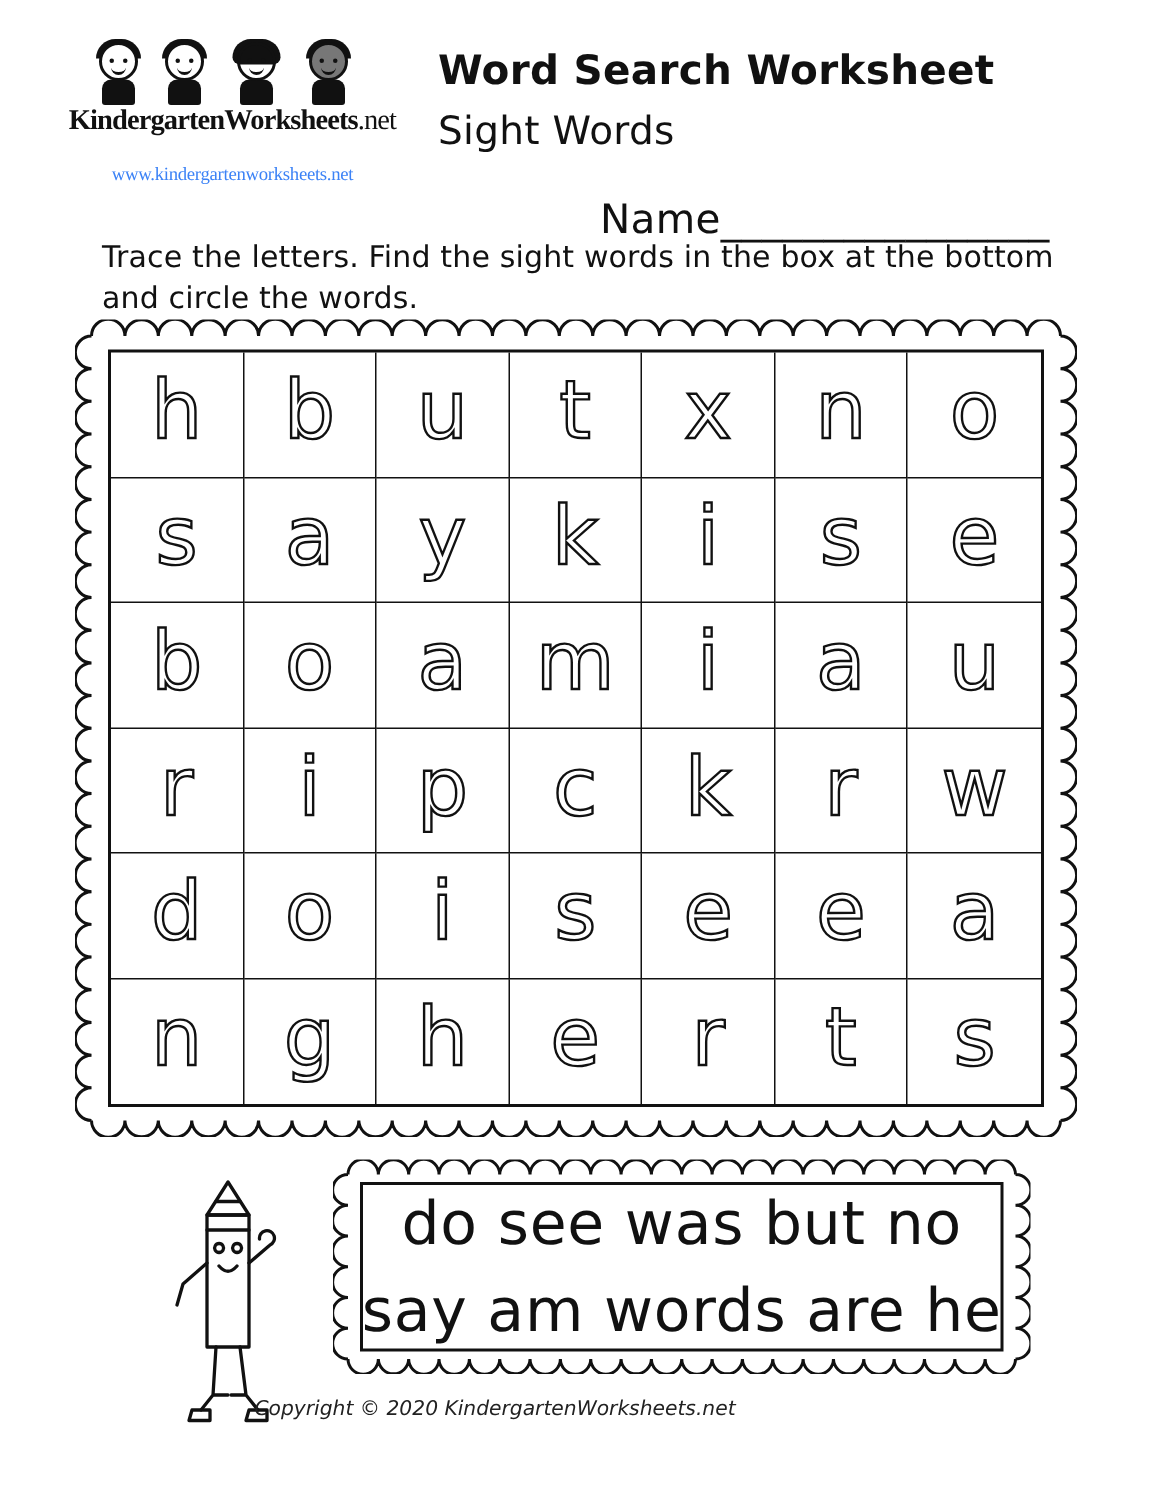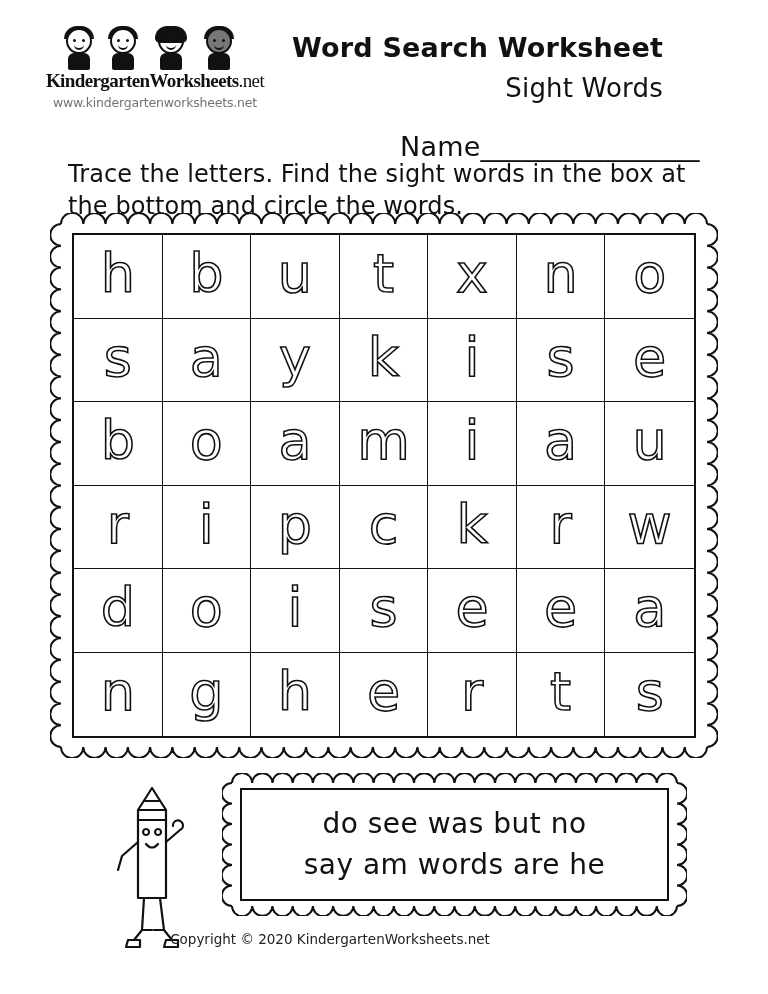--- a/index.html
+++ b/index.html
@@ -103,31 +103,31 @@
   .logo-word {
     font-family: Liberation Serif, serif;
     font-weight: bold;
     font-size: 19px;
     letter-spacing: -0.6px;
     white-space: nowrap;
     line-height: 1.05;
   }
   .logo-word .lite { font-weight: normal; }
   .logo-url {
-    margin-top: 4px;
+    margin-top: 18px;
     font-size: 12.5px;
-    color: #737373;
+    color: #3b82f6;
     letter-spacing: -0.2px;
+    font-family: Liberation Serif, serif;
   }
 
   .title-block {
     position: absolute;
     left: 292px;
     top: 14px;
-    text-align: right;
   }
   .title {
     font-family: "DejaVu Sans", sans-serif;
     font-size: 27px;
     font-weight: bold;
     letter-spacing: 0.2px;
   }
   .subtitle {
     margin-top: 10px;
     font-size: 26px;
@@ -140,21 +140,21 @@
     font-size: 27px;
     letter-spacing: 0.2px;
     white-space: nowrap;
   }
 
   .instructions {
     position: absolute;
     left: 68px;
     top: 158px;
     width: 650px;
-    font-size: 24px;
+    font-size: 20px;
     line-height: 1.35;
     letter-spacing: 0.1px;
   }
 
   
   .puzzle-frame {
     position: absolute;
     left: 50px;
     top: 213px;
     width: 668px;
@@ -226,21 +226,21 @@
     width: 429px;
     height: 113px;
     border: 2.5px solid #111;
     box-sizing: border-box;
     display: flex;
     flex-direction: column;
     align-items: center;
     justify-content: center;
   }
   .wb-row {
-    font-size: 28px;
+    font-size: 40px;
     letter-spacing: 0.5px;
     line-height: 1.45;
     white-space: nowrap;
   }
 
   
   .pencil {
     position: absolute;
     left: 108px;
     top: 780px;
@@ -251,20 +251,21 @@
   
   .footer {
     position: absolute;
     left: 0;
     top: 930px;
     width: 660px;
     text-align: center;
     font-size: 13.5px;
     line-height: 1.45;
     color: #222;
+    font-style: italic;
   }
 </style>
 </head>
 <body>
 
 <div class="header">
 
   <div class="logo-block">
     <div class="logo-kids">
       <div class="kid k1">

